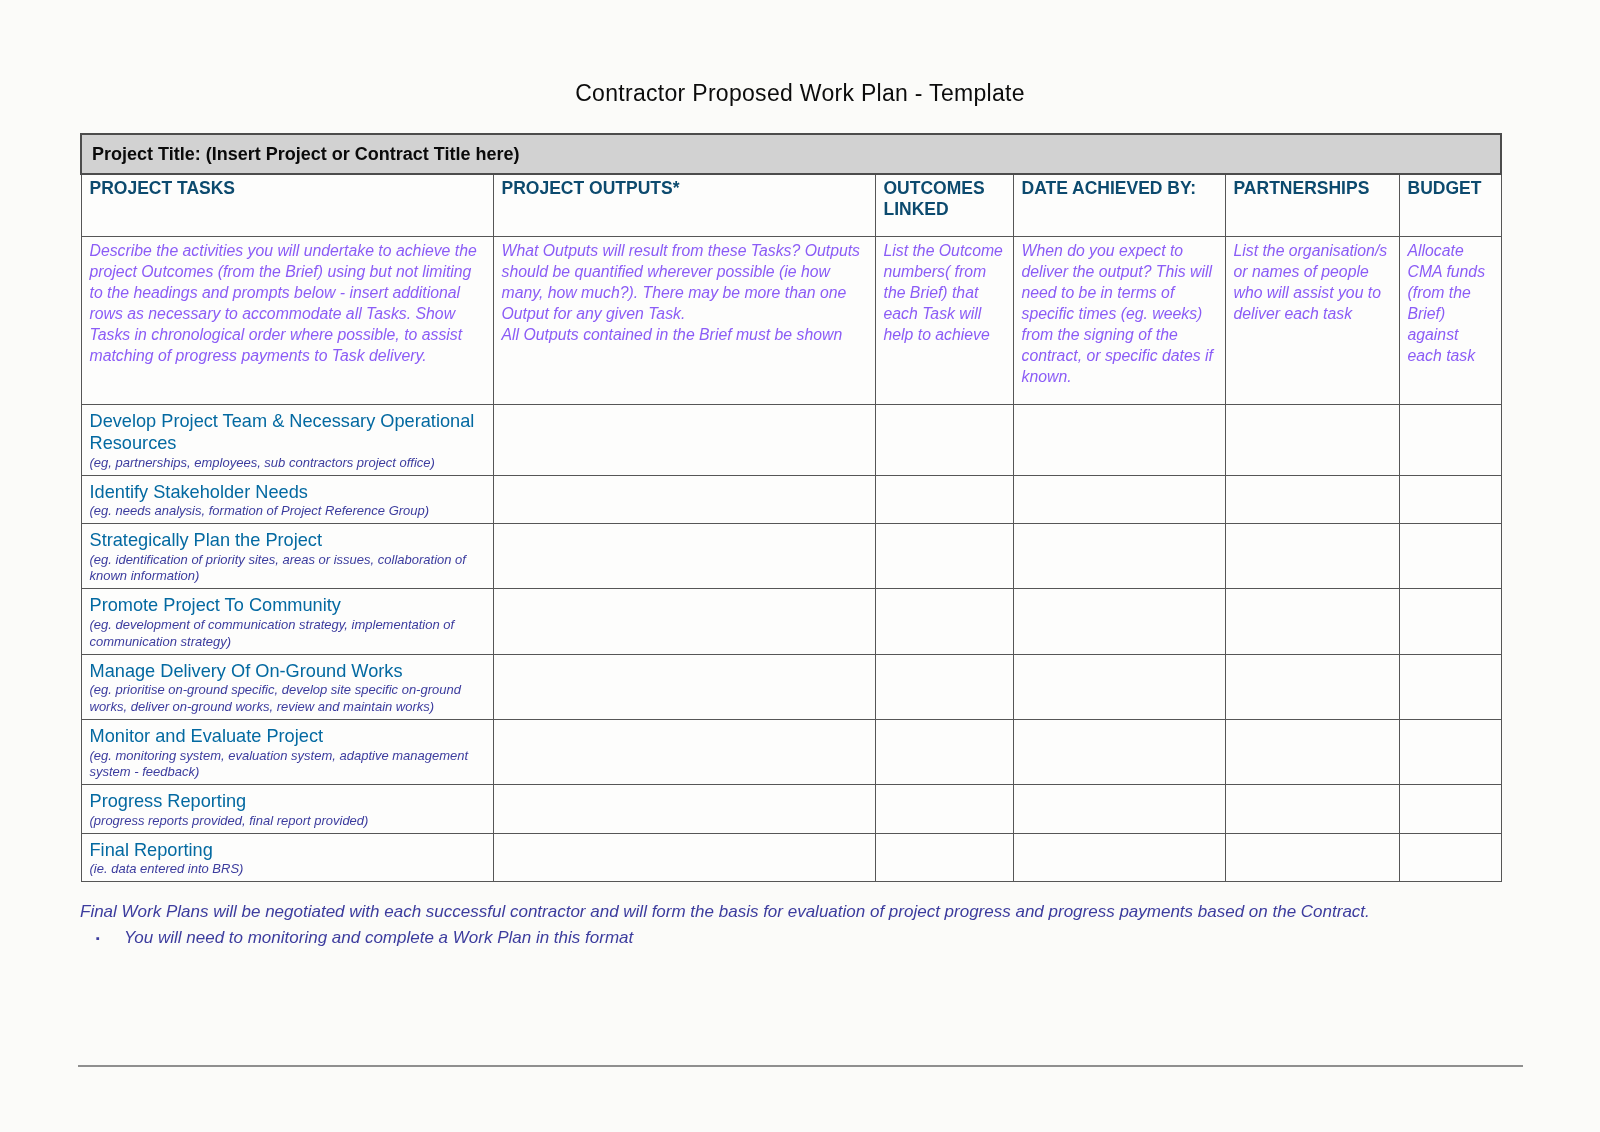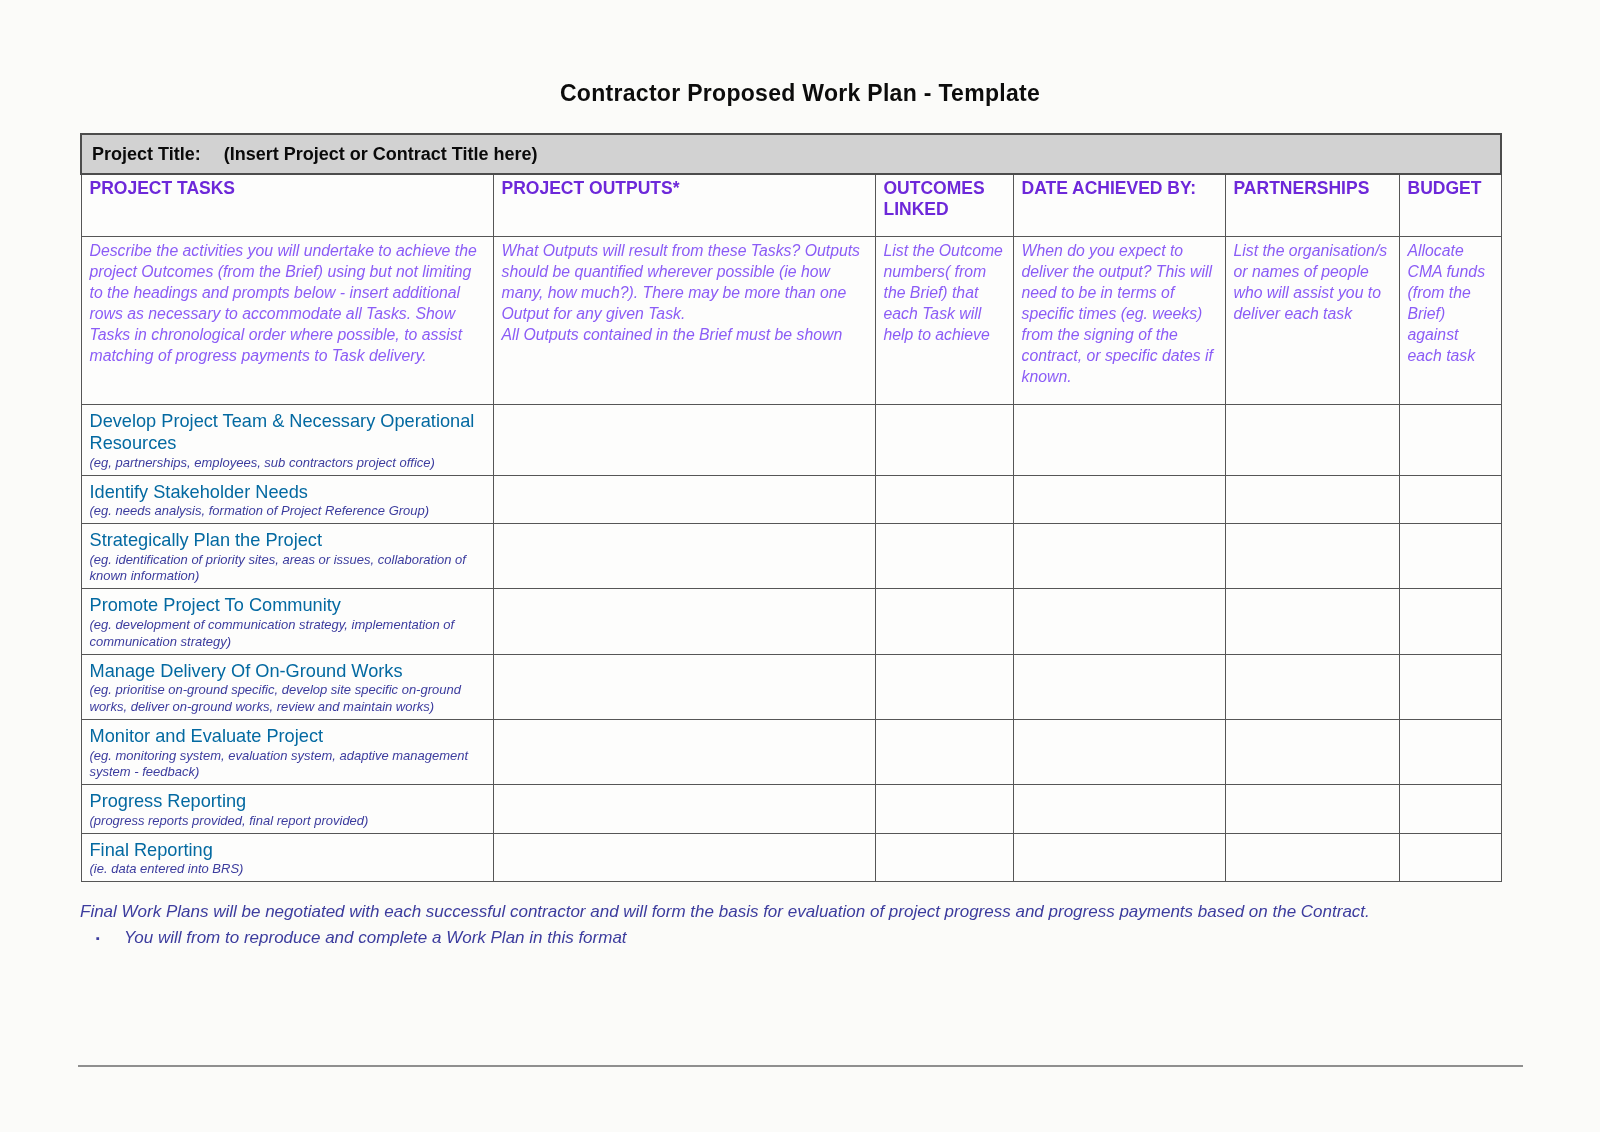--- a/index.html
+++ b/index.html
@@ -10,21 +10,21 @@
     font-family: "Liberation Sans", sans-serif;
     position: relative;
     overflow: hidden;
     color: #111;
   }
   .doc-title {
     position: absolute;
     top: 80px; left: 0; width: 1600px;
     text-align: center;
     font-size: 23px;
-    font-weight: bold;
+    font-weight: normal;
     color: #0c0c0c;
     letter-spacing: 0.3px;
   }
   table.workplan {
     position: absolute;
     top: 133px; left: 80px;
     width: 1420px;
     border-collapse: collapse;
     table-layout: fixed;
     background: #fdfdfc;
@@ -35,26 +35,26 @@
     padding: 3px 8px;
   }
   tr.title-bar td {
     background: #d2d2d2;
     border: 2px solid #4c4c4c;
     padding: 9px 10px 8px 10px;
     font-size: 18px;
     font-weight: bold;
     color: #0a0a0a;
   }
-  tr.title-bar .pt-value { margin-left: 18px; }
+  tr.title-bar .pt-value { }
   th.col-header {
     text-align: left;
     font-size: 17.5px;
     font-weight: bold;
-    color: #6d28d9;
+    color: #0c4a6e;
     height: 62px;
     padding-top: 8px;
   }
   td.guidance {
     font-style: italic;
     color: #8b5cf6;
     font-size: 15.8px;
     line-height: 1.33;
     height: 168px;
     white-space: pre-line;
@@ -238,17 +238,17 @@
         <td></td>
     <td></td>
   </tr>
 </tbody>
   </table>
 
 <div class="footer">
   <div>Final Work Plans will be negotiated with each successful contractor and will form the basis for evaluation of project progress and progress payments based on the Contract.</div>
   <div class="bullet-line">
     <span class="bullet-marker">▪</span>
-    <span>You will from to reproduce and complete a Work Plan in this format</span>
+    <span>You will need to monitoring and complete a Work Plan in this format</span>
   </div>
 </div>
 
 <div class="bottom-rule"></div>
 
 </body></html>

